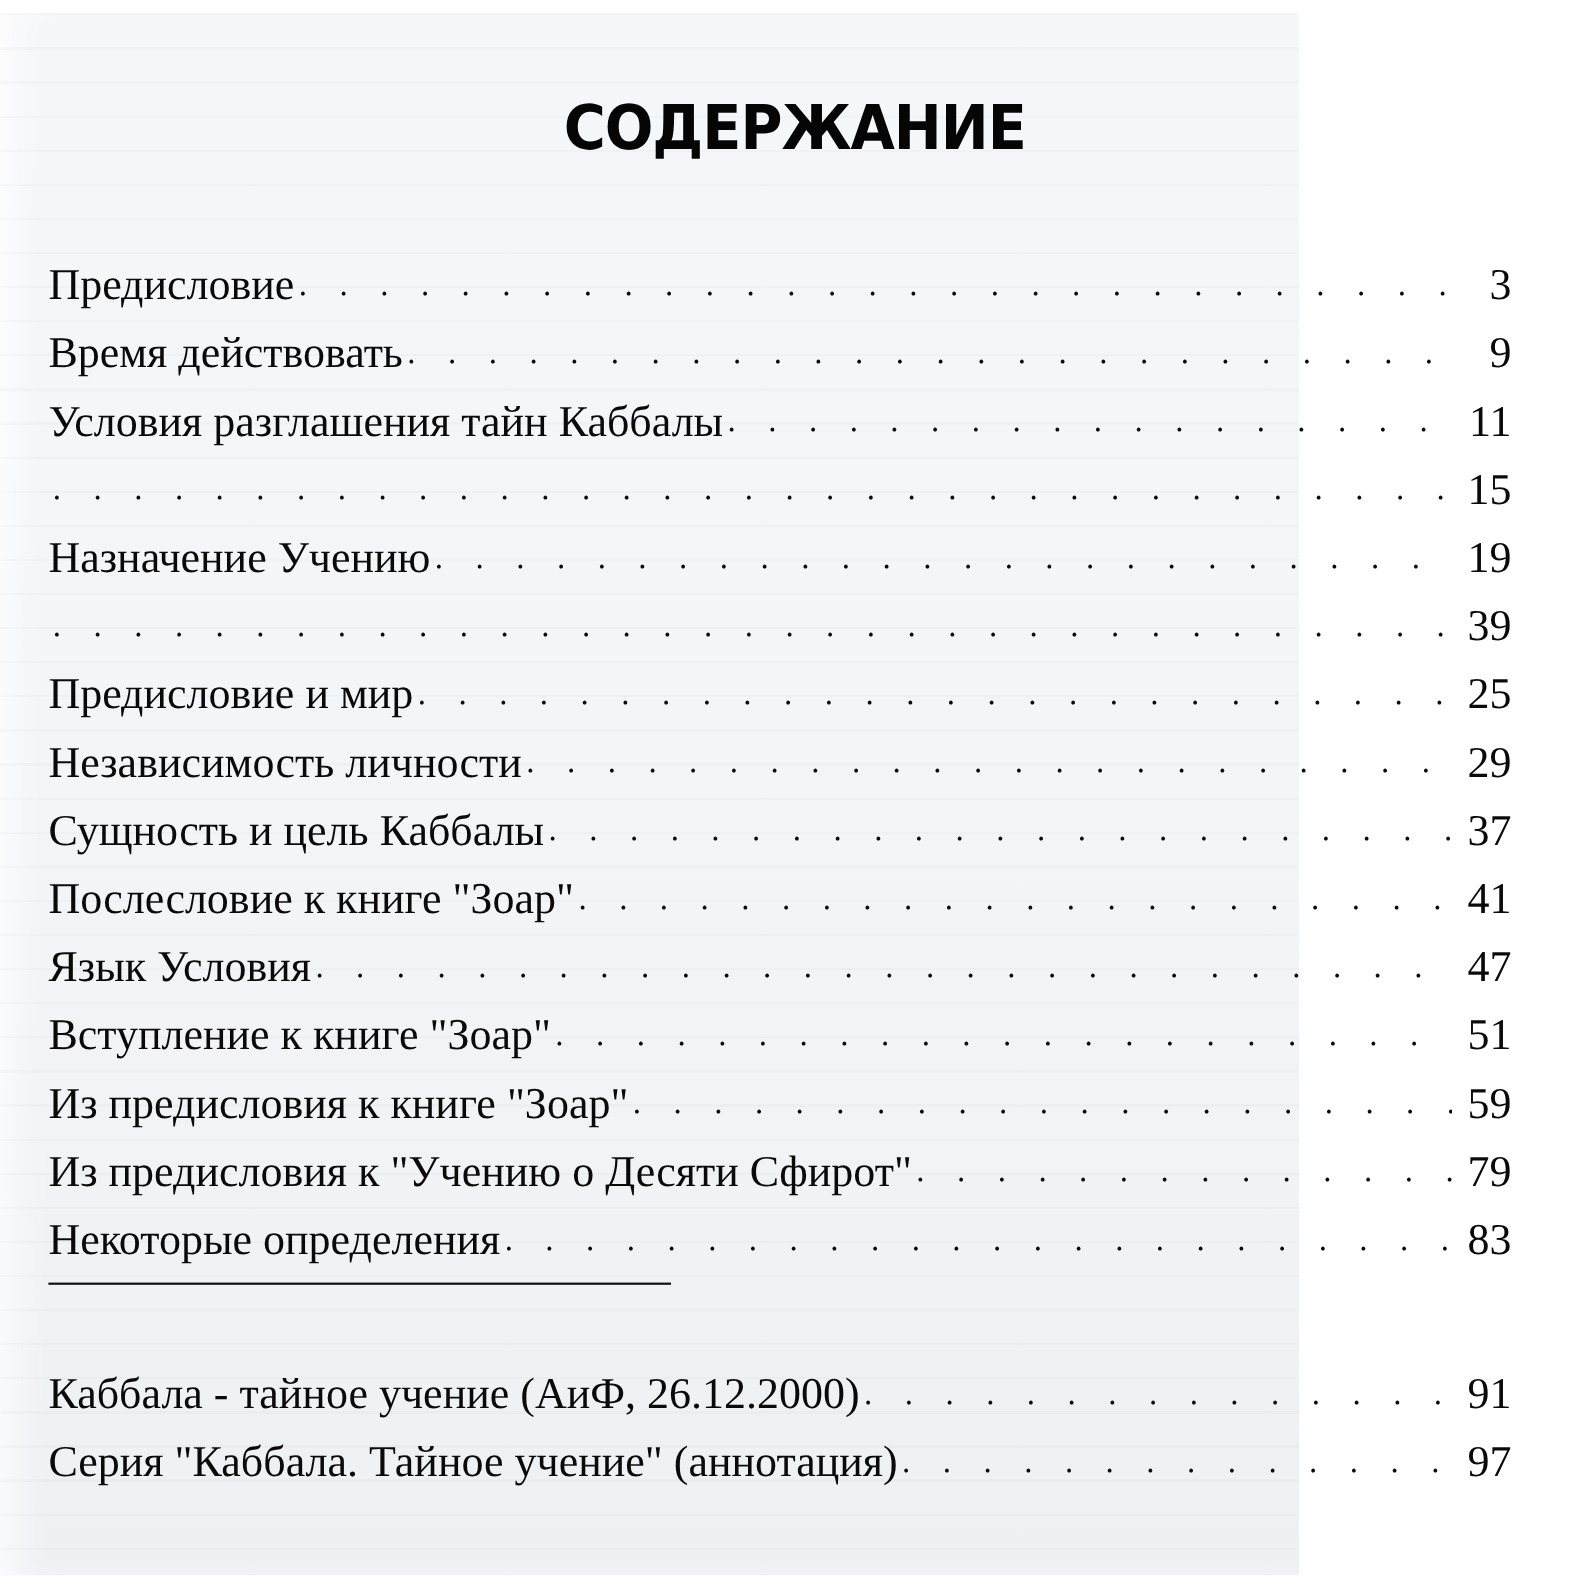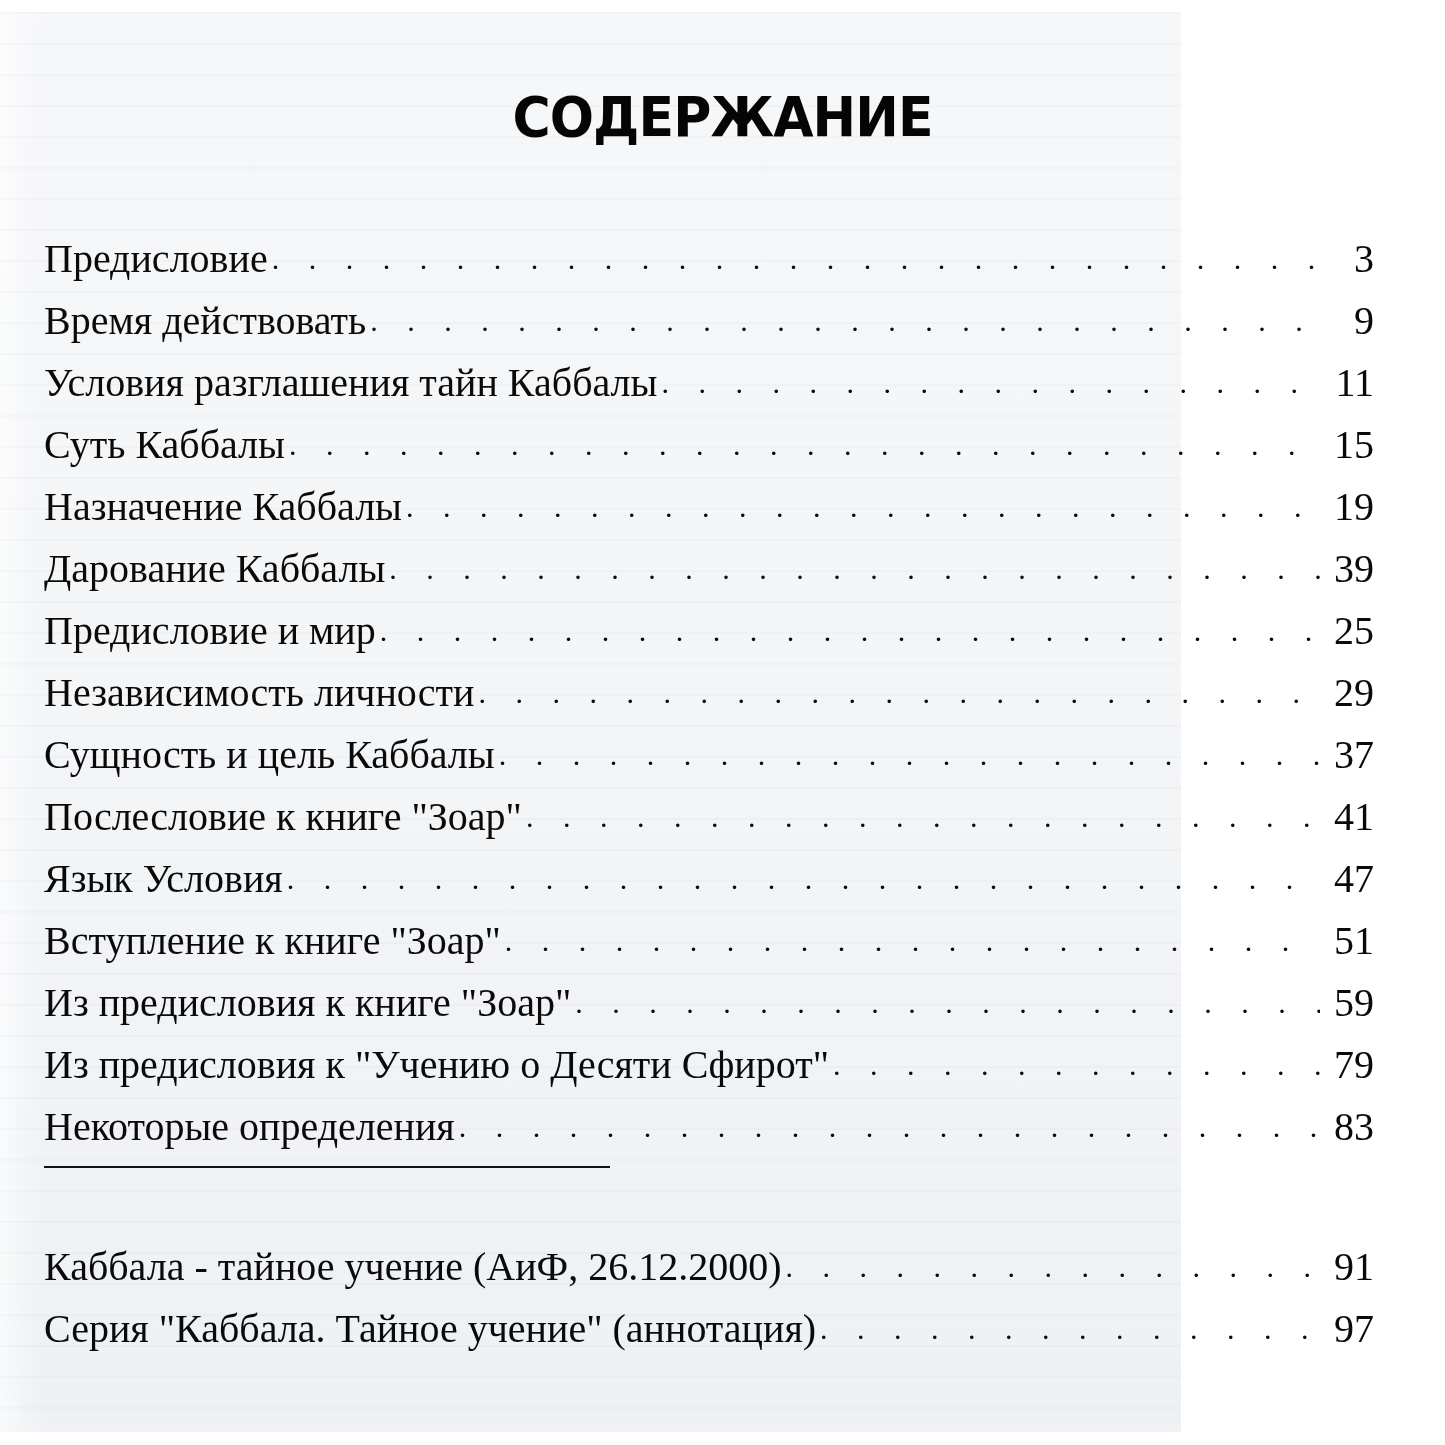--- a/index.html
+++ b/index.html
@@ -102,31 +102,29 @@
         <span class="label">Время действовать</span>
         <span class="leader"></span>
         <span class="page-num">9</span>
       </div>
     <div class="row">
         <span class="label">Условия разглашения тайн Каббалы</span>
         <span class="leader"></span>
         <span class="page-num">11</span>
       </div>
     <div class="row">
-        <span class="label">Суть Каббалы</span>
         <span class="leader"></span>
         <span class="page-num">15</span>
       </div>
     <div class="row">
-        <span class="label">Назначение Каббалы</span>
+        <span class="label">Назначение Учению</span>
         <span class="leader"></span>
         <span class="page-num">19</span>
       </div>
     <div class="row">
-        <span class="label">Дарование Каббалы</span>
         <span class="leader"></span>
         <span class="page-num">39</span>
       </div>
     <div class="row">
         <span class="label">Предисловие и мир</span>
         <span class="leader"></span>
         <span class="page-num">25</span>
       </div>
     <div class="row">
         <span class="label">Независимость личности</span>

